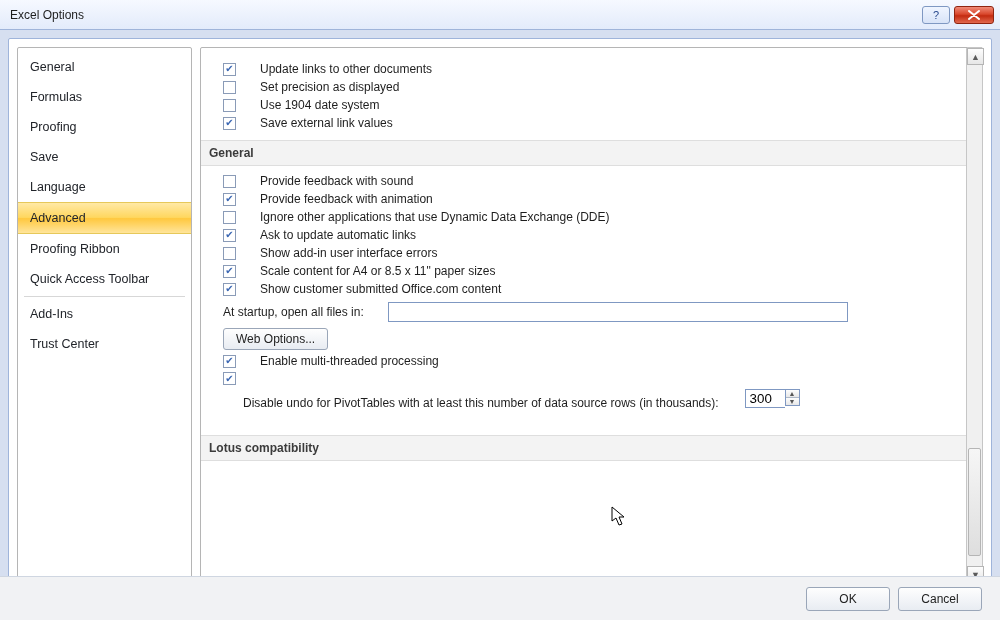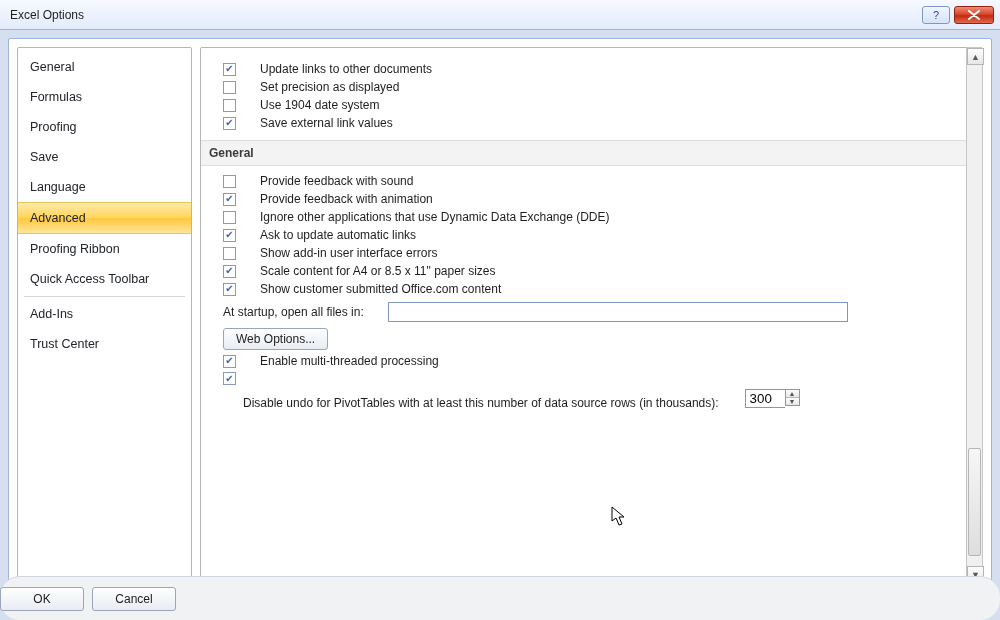--- a/index.html
+++ b/index.html
@@ -102,22 +102,22 @@
   .spin-btns div { flex: 1; font-size: 7px; display: flex; align-items: center; justify-content: center; background: linear-gradient(#fdfdfd,#e7e7e7); color: #555; }
   .spin-btns div:first-child { border-bottom: 1px solid #aeb8c7; }
 
   .cursor {
     position: absolute; width: 16px; height: 22px; pointer-events: none; z-index: 50;
   }
 
   
   .footer {
     position: absolute; left: 0; right: 0; bottom: 0; height: 44px;
-    display: flex; justify-content: flex-start; align-items: center; gap: 8px; padding-right: 18px;
-    background: #f1f2f4; border-top: 1px solid #cfd6e1; border-radius: 20px;
+    display: flex; justify-content: flex-end; align-items: center; gap: 8px; padding-right: 18px;
+    background: #f1f2f4; border-top: 1px solid #cfd6e1;
   }
   .footer .btn { width: 84px; height: 24px; padding: 0; }
 </style>
 </head>
 <body>
 
 <div class="titlebar">
   <div class="titlebar-title">Excel Options</div>
   <div class="titlebar-buttons">
     <div class="win-btn">?</div>
@@ -218,20 +218,21 @@
         <span class="spin-wrap">
           <input class="spin-input" value="300" style="">
           <span class="spin-btns">
             <div>▲</div>
             <div>▼</div>
           </span>
         </span>
       </div>
 
 
+      <div class="section-hdr" style="margin-top:18px;">Lotus compatibility</div>
 
       <svg class="cursor" style="left:410px; top:458px;" viewBox="0 0 16 22">
         <path d="M1 1 L1 15 L5 12 L8 19 L11 18 L8 11 L13 11 Z" fill="white" stroke="black" stroke-width="1"></path>
       </svg>
     </div>
 
     <div class="scrolltrack">
       <div class="scroll-btn top">▲</div>
       <div class="scroll-thumb"></div>
       <div class="scroll-btn bot">▼</div>

